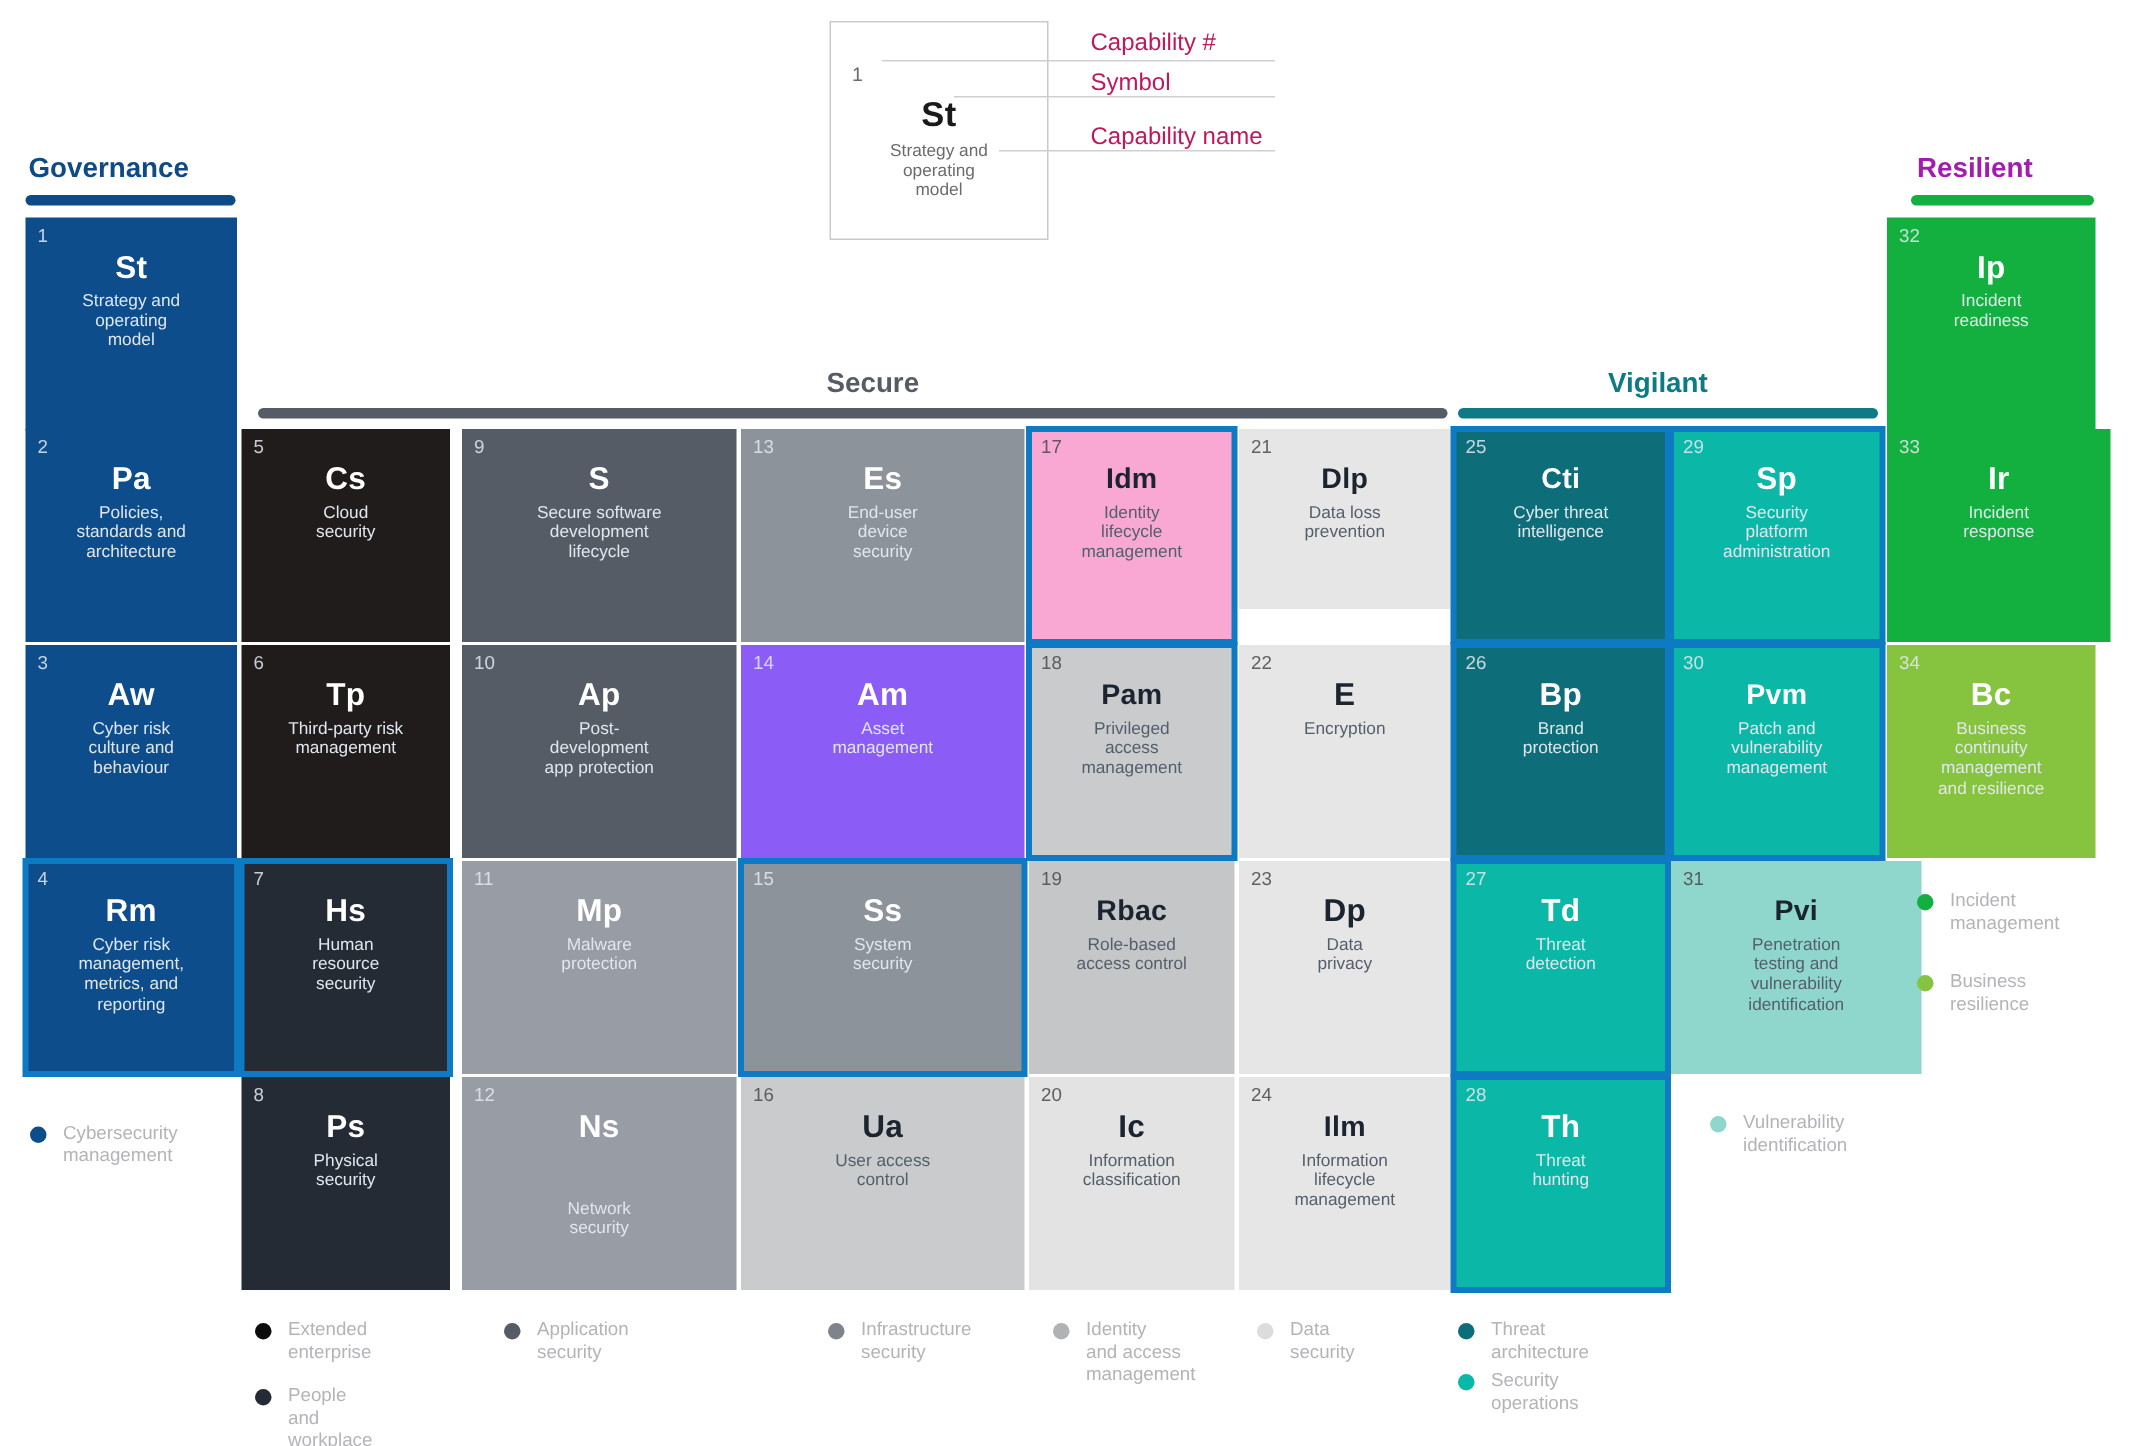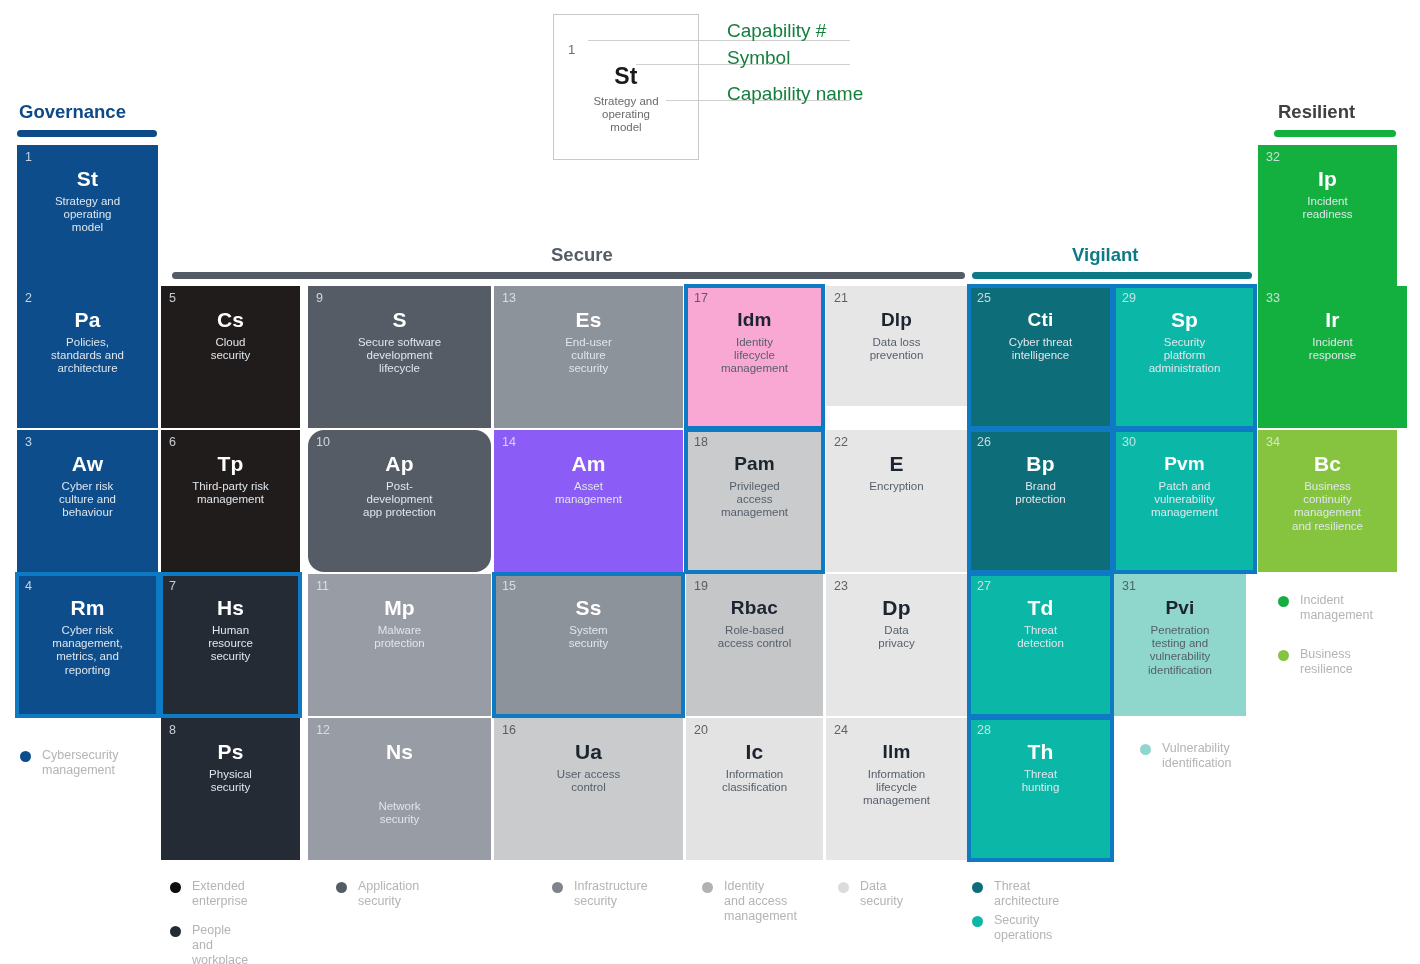--- a/index.html
+++ b/index.html
@@ -13,21 +13,21 @@
 
   
   #key-diagram{left:553px;top:14px;width:146px;height:146px;
     border:1px solid #c9c9c9;background:#fff;box-sizing:border-box;}
   #key-diagram .k-num{position:absolute;left:14px;top:27px;font-size:13px;color:#6b6b6b;}
   #key-diagram .k-sym{position:absolute;left:0;right:0;top:48px;text-align:center;
      font-size:23px;font-weight:bold;color:#1a1a1a;letter-spacing:.3px;}
   #key-diagram .k-name{position:absolute;left:10px;right:10px;top:80px;text-align:center;
      font-size:11.5px;line-height:13px;color:#6b6b6b;}
 
-  .k-label{position:absolute;font-size:19px;color:#15803d;white-space:nowrap;}
+  .k-label{position:absolute;font-size:16px;color:#be185d;white-space:nowrap;}
   .k-line{position:absolute;height:1px;background:#cfcfcf;}
 
   
   .group-title{position:absolute;font-size:18.5px;font-weight:bold;white-space:nowrap;}
   .group-bar{position:absolute;height:7px;border-radius:4px;}
 
   
   .tile{position:absolute;box-sizing:border-box;overflow:hidden;}
   .tile .t-num{position:absolute;left:8px;top:5px;font-size:12.5px;line-height:14px;opacity:.85;}
   .tile .t-sym{position:absolute;left:0;right:0;top:21px;text-align:center;
@@ -69,21 +69,21 @@
 
 <div class="group-title" style="left:19px;top:101px;color:#0d4a87;">Governance</div>
 <div class="group-bar" style="left:17px;top:130px;width:140px;background:#0d4a87;"></div>
 
 <div class="group-title" style="left:551px;top:244px;color:#555c66;">Secure</div>
 <div class="group-bar" style="left:172px;top:272px;width:793px;background:#555c66;"></div>
 
 <div class="group-title" style="left:1072px;top:244px;color:#0d7a85;">Vigilant</div>
 <div class="group-bar" style="left:972px;top:272px;width:280px;background:#0d7a85;"></div>
 
-<div class="group-title" style="left:1278px;top:101px;color:#404040;">Resilient</div>
+<div class="group-title" style="left:1278px;top:101px;color:#a21caf;">Resilient</div>
 <div class="group-bar" style="left:1274px;top:130px;width:122px;background:#12b13f;"></div>
 
 <div id="tile-layer">
     <div class="tile light-text" style="left: 17px; top: 145px; width: 141px; height: 142px; background: rgb(13, 77, 140);">
       <div class="t-num">1</div>
       <div class="t-sym">St</div>
       <div class="t-name" style="white-space: pre-line;">Strategy and
 operating
 model</div>
     </div>
@@ -134,21 +134,21 @@
       <div class="t-name" style="white-space: pre-line;">Physical
 security</div>
     </div>
     <div class="tile light-text" style="left: 308px; top: 286px; width: 183px; height: 142px; background: rgb(85, 92, 102);">
       <div class="t-num">9</div>
       <div class="t-sym">S</div>
       <div class="t-name" style="white-space: pre-line;">Secure software
 development
 lifecycle</div>
     </div>
-    <div class="tile light-text" style="left: 308px; top: 430px; width: 183px; height: 142px; background: rgb(85, 92, 102); border-radius: 16px;">
+    <div class="tile light-text" style="left: 308px; top: 430px; width: 183px; height: 142px; background: rgb(85, 92, 102);">
       <div class="t-num">10</div>
       <div class="t-sym">Ap</div>
       <div class="t-name" style="white-space: pre-line;">Post-
 development
 app protection</div>
     </div>
     <div class="tile light-text" style="left: 308px; top: 574px; width: 183px; height: 142px; background: rgb(152, 156, 164);">
       <div class="t-num">11</div>
       <div class="t-sym">Mp</div>
       <div class="t-name" style="white-space: pre-line;">Malware
@@ -157,21 +157,21 @@
     <div class="tile light-text" style="left: 308px; top: 718px; width: 183px; height: 142px; background: rgb(152, 156, 164);">
       <div class="t-num">12</div>
       <div class="t-sym">Ns</div>
       <div class="t-name" style="white-space: pre-line; margin-top: 32px;">Network
 security</div>
     </div>
     <div class="tile light-text" style="left: 494px; top: 286px; width: 189px; height: 142px; background: rgb(141, 147, 155);">
       <div class="t-num">13</div>
       <div class="t-sym">Es</div>
       <div class="t-name" style="white-space: pre-line;">End-user
-culture
+device
 security</div>
     </div>
     <div class="tile light-text" style="left: 494px; top: 430px; width: 189px; height: 142px; background: #8b5cf6;">
       <div class="t-num">14</div>
       <div class="t-sym">Am</div>
       <div class="t-name" style="white-space: pre-line;">Asset
 management</div>
     </div>
     <div class="tile light-text hl" style="left: 494px; top: 574px; width: 189px; height: 142px; background: rgb(141, 147, 155);">
       <div class="t-num">15</div>
@@ -266,21 +266,21 @@
 platform
 administration</div>
     </div>
     <div class="tile light-text hl small-sym" style="left: 1114px; top: 430px; width: 141px; height: 142px; background: rgb(11, 184, 168);">
       <div class="t-num">30</div>
       <div class="t-sym">Pvm</div>
       <div class="t-name" style="white-space: pre-line;">Patch and
 vulnerability
 management</div>
     </div>
-    <div class="tile dark-text small-sym" style="left: 1114px; top: 574px; width: 132px; height: 142px; background: rgb(143, 214, 205);">
+    <div class="tile dark-text small-sym" style="left: 1114px; top: 574px; width: 167px; height: 142px; background: rgb(143, 214, 205);">
       <div class="t-num">31</div>
       <div class="t-sym">Pvi</div>
       <div class="t-name" style="white-space: pre-line;">Penetration
 testing and
 vulnerability
 identification</div>
     </div>
     <div class="tile light-text" style="left: 1258px; top: 145px; width: 139px; height: 142px; background: rgb(19, 176, 64);">
       <div class="t-num">32</div>
       <div class="t-sym">Ip</div>

